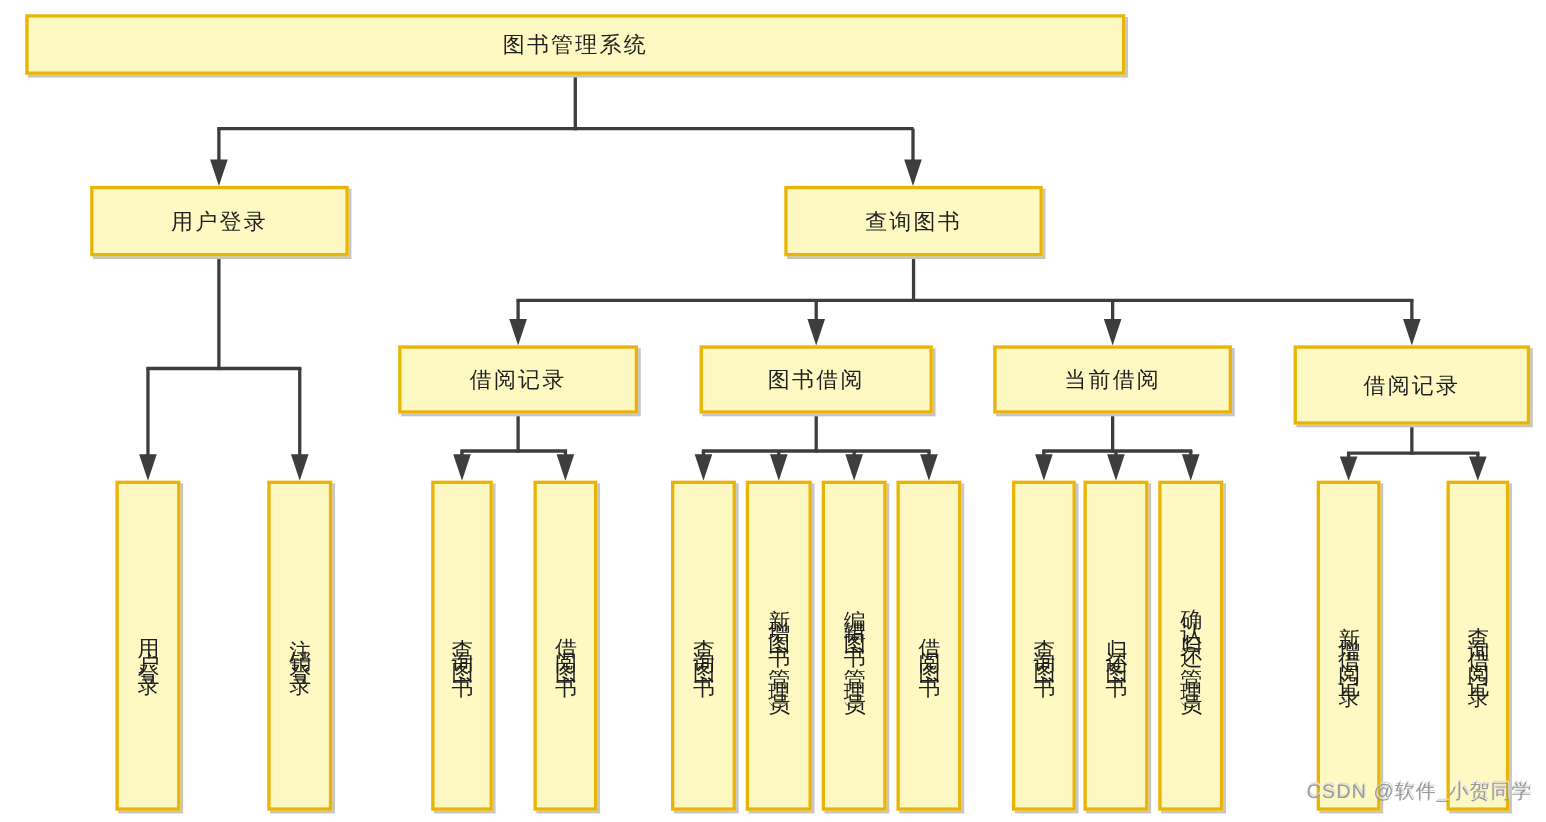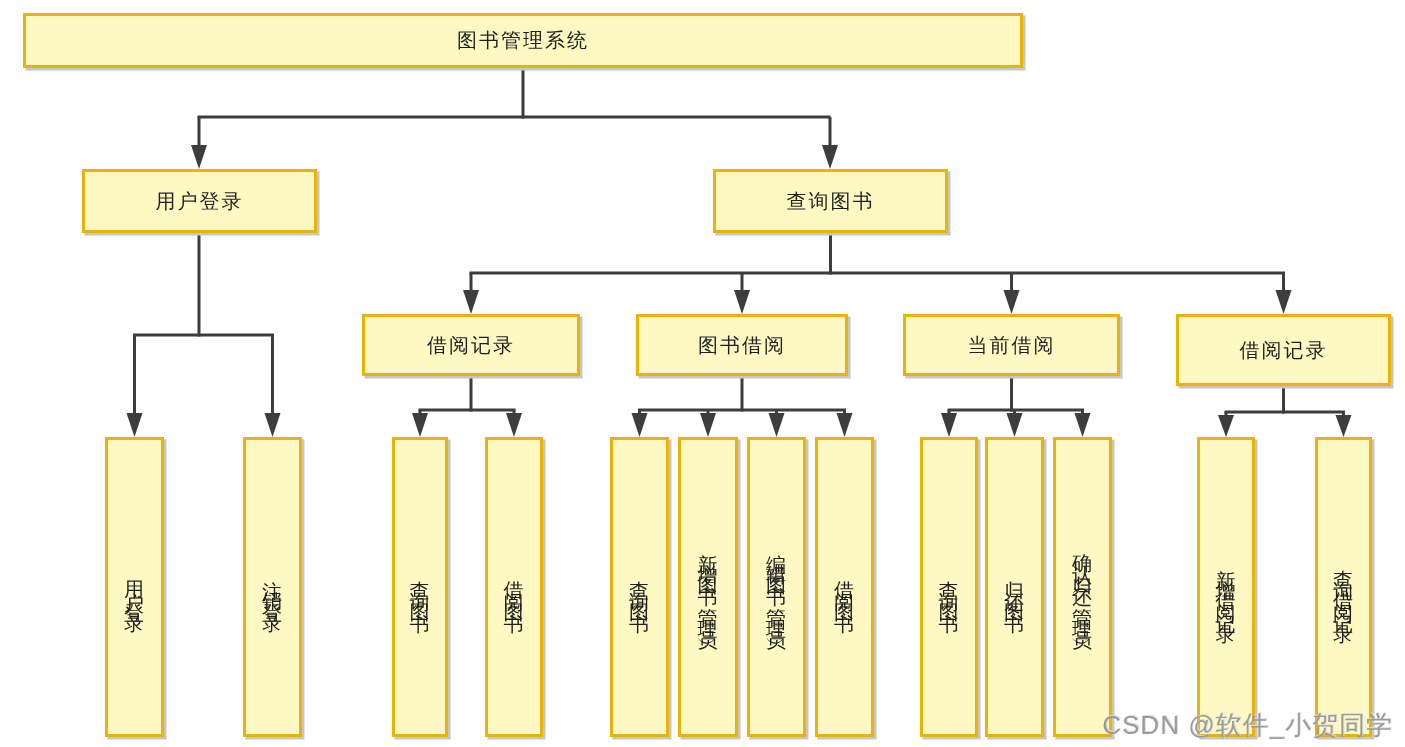--- a/index.html
+++ b/index.html
@@ -39,22 +39,22 @@
     position: absolute;
     left: 0; top: 0;
     width: 1405px; height: 747px;
     pointer-events: none;
   }
   #connectors path { stroke: #3d3d3d; stroke-width: 3; fill: none; }
   #connectors polygon { fill: #3d3d3d; stroke: none; }
   #watermark {
     position: absolute;
     right: 12px;
-    bottom: 4px;
-    font-size: 26px;
+    bottom: 16px;
+    font-size: 18px;
     color: #9b9b9b;
     text-shadow: 1px -1px 0 #dcdcdc;
     letter-spacing: 1px;
     white-space: nowrap;
     z-index: 5;
   }
 </style>
 </head>
 <body>
 

